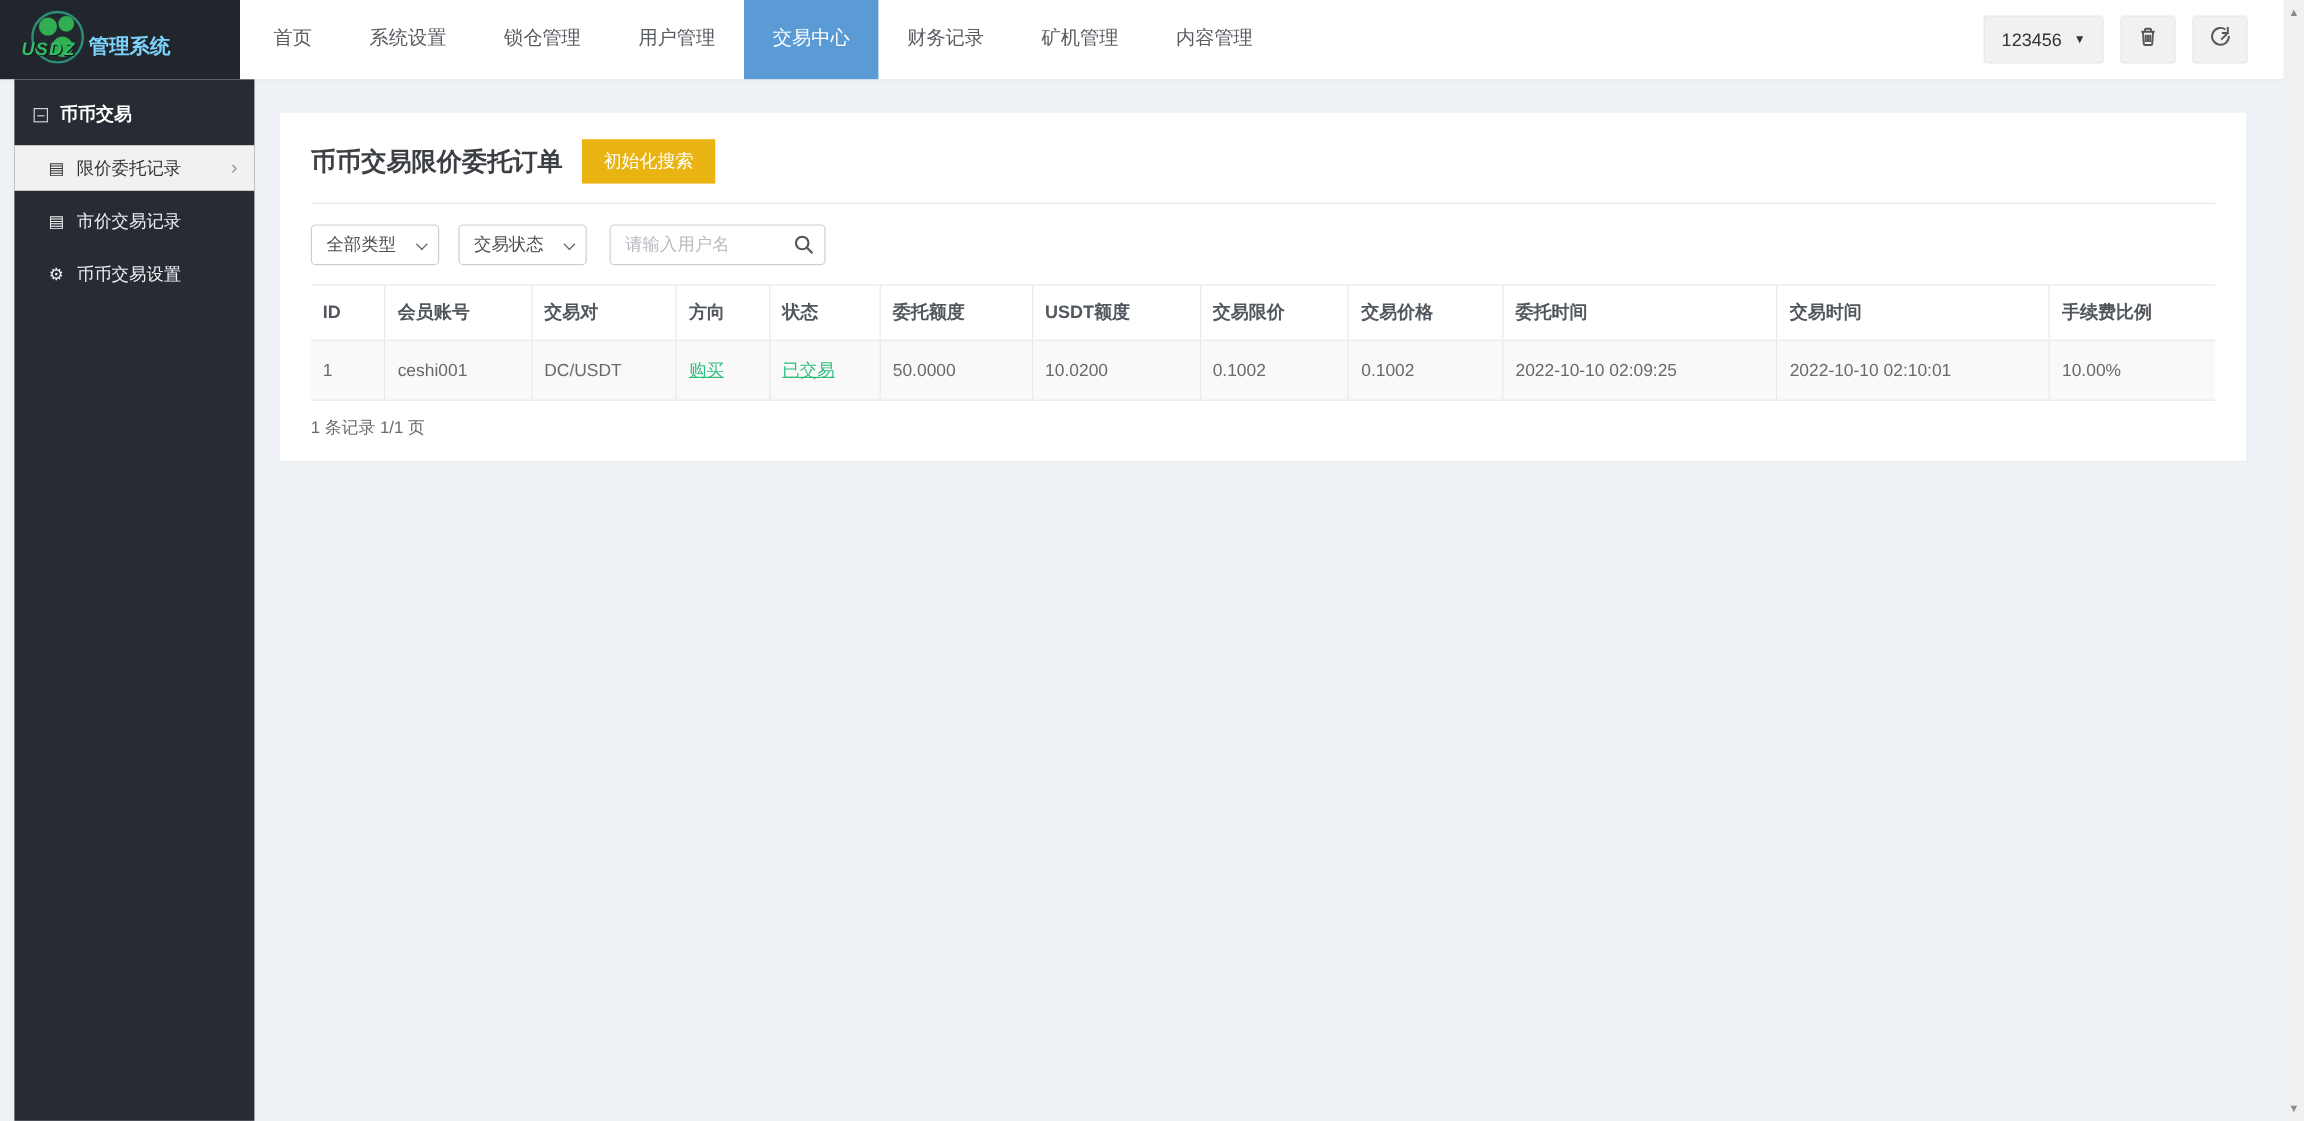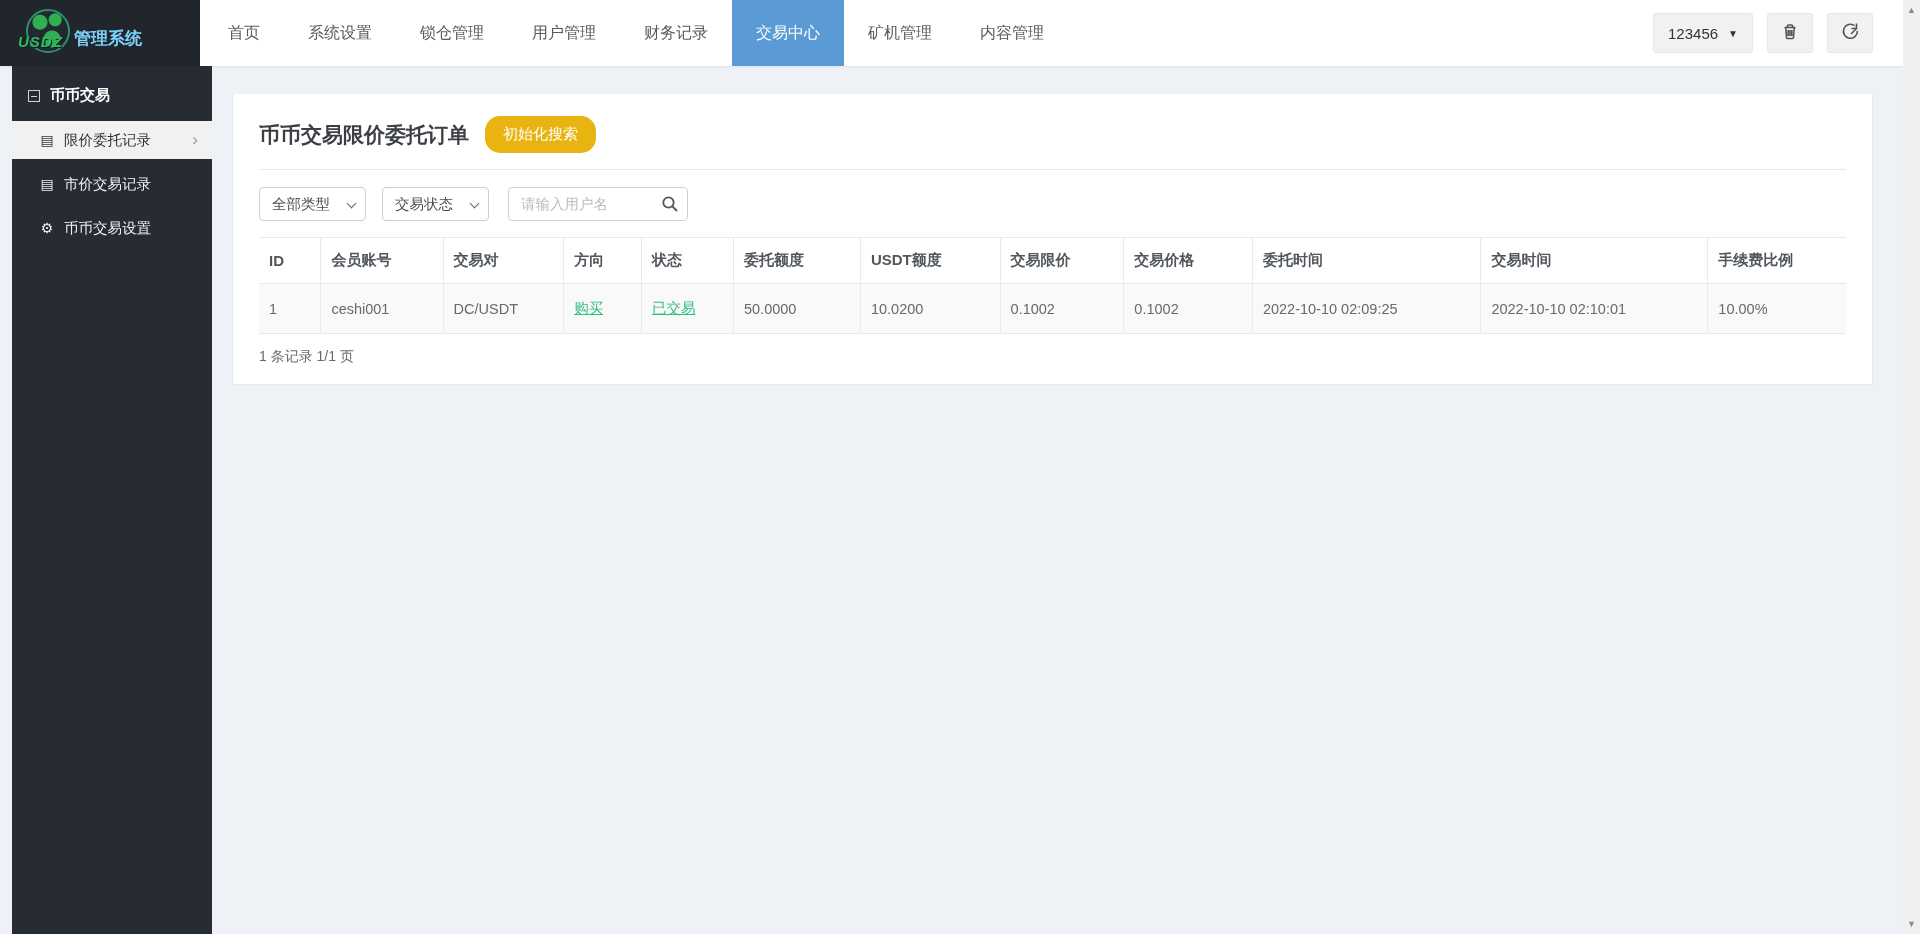--- a/index.html
+++ b/index.html
@@ -45,21 +45,21 @@
   .side-item.active { background:#f1f1f1; color:#333; }
   .side-item .chev { position:absolute; right:14px; font-size:17px; color:#9a9a9a; display:none; }
   .side-item.active .chev { display:block; }
 
   
   .content { position:absolute; left:200px; top:66px; width:1703px; height:868px; }
   .card { margin:28px 30px 0 32px; background:#ffffff; border:1px solid #e7eaec; border-top:none; }
   .card-head { display:flex; align-items:center; padding:22px 26px 16px 26px; }
   .page-title { font-size:21px; color:#3c3f43; }
   .reset-btn { margin-left:16px; background:#e9b412; color:#ffffff; font-size:15px;
-    border:none; border-radius:15px; padding:9px 18px; cursor:pointer; }
+    border:none; border-radius:0; padding:9px 18px; cursor:pointer; }
   .head-divider { height:1px; background:#e7eaec; margin:0 26px; }
 
   .filters { display:flex; align-items:center; padding:17px 26px 10px 26px; gap:16px; }
   .sel { position:relative; width:107px; height:34px; border:1px solid #cfcfcf; border-radius:4px;
     background:#fff; font-size:14.5px; color:#4a4e52; line-height:32px; padding-left:12px; cursor:pointer; }
   .sel .sel-arrow { position:absolute; right:10px; top:12px; width:7px; height:7px;
     border-right:1.5px solid #666; border-bottom:1.5px solid #666; transform:rotate(45deg); }
   .search-wrap { position:relative; margin-left:3px; }
   .search-input { width:180px; height:34px; border:1px solid #cfcfcf; border-radius:4px;
     font-size:14.5px; color:#333; padding:0 34px 0 12px; outline:none; }
@@ -93,22 +93,22 @@
   <div class="brand">
     <div class="globe"></div>
     <span class="brand-usdz">USDZ</span>
     <span class="brand-title">管理系统</span>
   </div>
   <nav class="top-nav">
       <div class="nav-item">首页</div>
       <div class="nav-item">系统设置</div>
       <div class="nav-item">锁仓管理</div>
       <div class="nav-item">用户管理</div>
+      <div class="nav-item active">交易中心</div>
       <div class="nav-item">财务记录</div>
-      <div class="nav-item active">交易中心</div>
       <div class="nav-item">矿机管理</div>
       <div class="nav-item">内容管理</div>
     </nav>
   <div class="top-right">
     <div class="user-btn">
       <span>123456</span>
       <span class="caret-down">▼</span>
     </div>
     <div class="icon-btn">
       <span>

